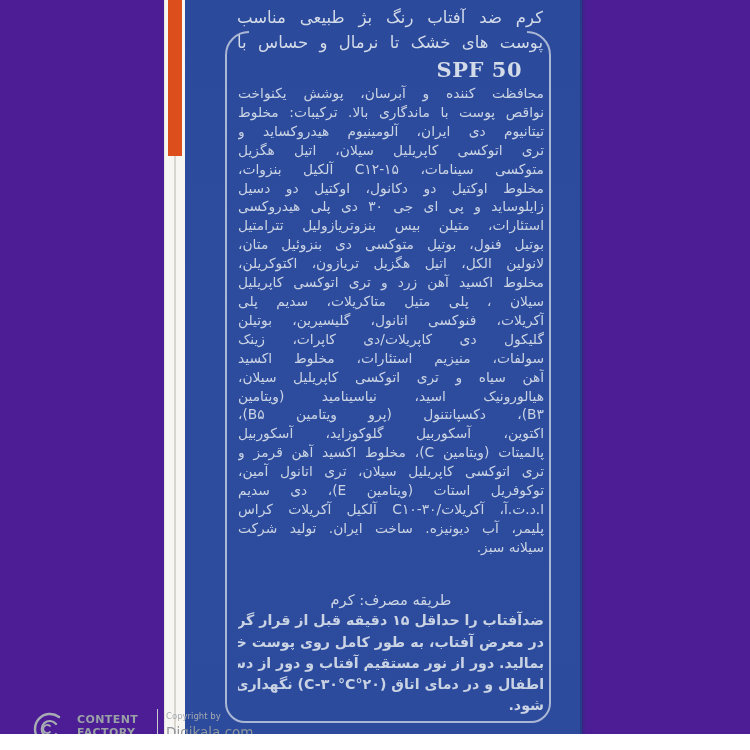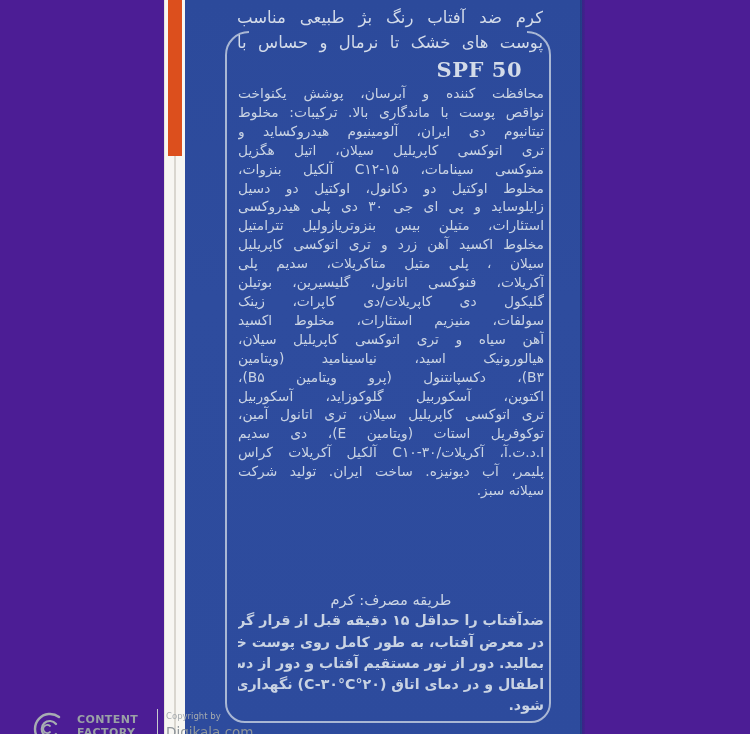--- a/index.html
+++ b/index.html
@@ -71,29 +71,32 @@
       <div id="ingBlock">
         <div>
             <div class="ln">محافظت کننده و آبرسان، پوشش یکنواخت</div>
             <div class="ln">نواقص پوست با ماندگاری بالا. ترکیبات: مخلوط</div>
             <div class="ln">تیتانیوم دی ایران، آلومینیوم هیدروکساید و</div>
             <div class="ln">تری اتوکسی کاپریلیل سیلان، اتیل هگزیل</div>
             <div class="ln">متوکسی سینامات، C۱۲-۱۵ آلکیل بنزوات،</div>
             <div class="ln">مخلوط اوکتیل دو دکانول، اوکتیل دو دسیل</div>
             <div class="ln">زایلوساید و پی ای جی ۳۰ دی پلی هیدروکسی</div>
             <div class="ln">استئارات، متیلن بیس بنزوتریازولیل تترامتیل</div>
+            <div class="ln">بوتیل فنول، بوتیل متوکسی دی بنزوئیل متان،</div>
+            <div class="ln">لانولین الکل، اتیل هگزیل تریازون، اکتوکریلن،</div>
             <div class="ln">مخلوط اکسید آهن زرد و تری اتوکسی کاپریلیل</div>
             <div class="ln">سیلان ، پلی متیل متاکریلات، سدیم پلی</div>
             <div class="ln">آکریلات، فنوکسی اتانول، گلیسیرین، بوتیلن</div>
             <div class="ln">گلیکول دی کاپریلات/دی کاپرات، زینک</div>
             <div class="ln">سولفات، منیزیم استئارات، مخلوط اکسید</div>
             <div class="ln">آهن سیاه و تری اتوکسی کاپریلیل سیلان،</div>
             <div class="ln">هیالورونیک اسید، نیاسینامید (ویتامین</div>
             <div class="ln">B۳)، دکسپانتنول (پرو ویتامین B۵)،</div>
             <div class="ln">اکتوین، آسکوربیل گلوکوزاید، آسکوربیل</div>
+            <div class="ln">پالمیتات (ویتامین C)، مخلوط اکسید آهن قرمز و</div>
             <div class="ln">تری اتوکسی کاپریلیل سیلان، تری اتانول آمین،</div>
             <div class="ln">توکوفریل استات (ویتامین E)، دی سدیم</div>
             <div class="ln">ا.د.ت.آ، آکریلات/C۱۰-۳۰ آلکیل آکریلات کراس</div>
             <div class="ln">پلیمر، آب دیونیزه. ساخت ایران. تولید شرکت</div>
           </div>
         <div class="ln-last">سیلانه سبز.</div>
       </div>
 
       <div id="usageBlock">
         <div class="u-head">طریقه مصرف: کرم</div>

